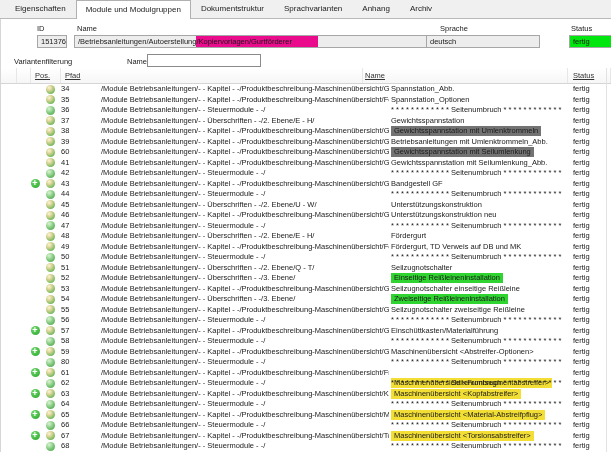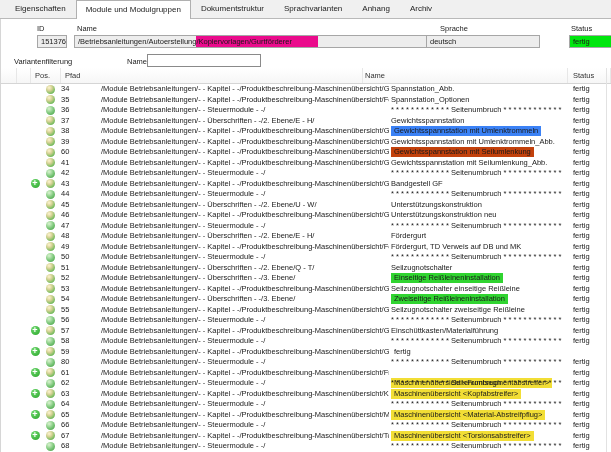--- a/index.html
+++ b/index.html
@@ -39,20 +39,21 @@
     position:absolute;top:35px;left:146px;width:114px;height:13px;box-sizing:border-box;
     background:#fff;border:1px solid #8a8a8a;font-size:7.5px;padding:0 2px;
     font-family:"Liberation Sans",sans-serif;
   }
   
   .table{position:absolute;top:49px;left:0;right:0;bottom:0;background:#fff;}
   .thead{
     display:flex;height:16px;line-height:15px;box-sizing:border-box;
     background:linear-gradient(#ffffff,#f6f6f6);border-bottom:1px solid #d5d5d5;
     color:#333;
+    text-decoration:underline;
   }
   .thead .c{border-right:1px solid #e7e7e7;}
   .c{box-sizing:border-box;white-space:nowrap;overflow:hidden;flex-shrink:0;}
   .c-add{width:16px;}
   .c-sphere{width:14px;}
   .c-pos{width:30px;padding-left:4px;}
   .c-pfad{width:302px;padding-left:4px;}
   .c-name{flex:1 1 auto;padding-left:2px;min-width:0;}
   .c-status{width:43px;padding-left:5px;}
   .tbody{position:absolute;top:16px;left:0;right:0;bottom:0;overflow:hidden;padding-left:26px;}
@@ -148,41 +149,41 @@
           <div class="c c-name">Gewichtsspannstation</div>
           <div class="c c-status">fertig</div>
         </div>
         <div class="trow">
           <div class="c c-add"></div>
           <div class="c c-sphere">
             <span class="sphere mixed"></span>
           </div>
           <div class="c c-pos">38</div>
           <div class="c c-pfad">/Module Betriebsanleitungen/- - Kapitel - -/Produktbeschreibung-Maschinenübersicht/Gewi...</div>
-          <div class="c c-name"><span class="hl-span" style="background: #3b82f6;">Gewichtsspannstation mit Umlenktrommeln</span></div>
+          <div class="c c-name"><span class="hl-span" style="background: #737373;">Gewichtsspannstation mit Umlenktrommeln</span></div>
           <div class="c c-status">fertig</div>
         </div>
         <div class="trow">
           <div class="c c-add"></div>
           <div class="c c-sphere">
             <span class="sphere mixed"></span>
           </div>
           <div class="c c-pos">39</div>
           <div class="c c-pfad">/Module Betriebsanleitungen/- - Kapitel - -/Produktbeschreibung-Maschinenübersicht/Gewi...</div>
-          <div class="c c-name">Gewichtsspannstation mit Umlenktrommeln_Abb.</div>
+          <div class="c c-name">Betriebsanleitungen mit Umlenktrommeln_Abb.</div>
           <div class="c c-status">fertig</div>
         </div>
         <div class="trow">
           <div class="c c-add"></div>
           <div class="c c-sphere">
             <span class="sphere mixed"></span>
           </div>
           <div class="c c-pos">60</div>
           <div class="c c-pfad">/Module Betriebsanleitungen/- - Kapitel - -/Produktbeschreibung-Maschinenübersicht/Gewi...</div>
-          <div class="c c-name"><span class="hl-span" style="background: #c2410c;">Gewichtsspannstation mit Seilumlenkung</span></div>
+          <div class="c c-name"><span class="hl-span" style="background: #737373;">Gewichtsspannstation mit Seilumlenkung</span></div>
           <div class="c c-status">fertig</div>
         </div>
         <div class="trow">
           <div class="c c-add"></div>
           <div class="c c-sphere">
             <span class="sphere mixed"></span>
           </div>
           <div class="c c-pos">41</div>
           <div class="c c-pfad">/Module Betriebsanleitungen/- - Kapitel - -/Produktbeschreibung-Maschinenübersicht/Gewi...</div>
           <div class="c c-name">Gewichtsspannstation mit Seilumlenkung_Abb.</div>
@@ -364,20 +365,21 @@
         </div>
         <div class="trow">
           <div class="c c-add">
             <span class="plus-icon">+</span>
           </div>
           <div class="c c-sphere">
             <span class="sphere mixed"></span>
           </div>
           <div class="c c-pos">59</div>
           <div class="c c-pfad">/Module Betriebsanleitungen/- - Kapitel - -/Produktbeschreibung-Maschinenübersicht/Gurtf...</div>
+          <div class="c c-name">Maschinenübersicht &lt;Abstreifer-Optionen&gt;</div>
           <div class="c c-status">fertig</div>
         </div>
         <div class="trow">
           <div class="c c-add"></div>
           <div class="c c-sphere">
             <span class="sphere green"></span>
           </div>
           <div class="c c-pos">80</div>
           <div class="c c-pfad">/Module Betriebsanleitungen/- - Steuermodule - -/</div>
           <div class="c c-name">* * * * * * * * * * * * Seitenumbruch * * * * * * * * * * * *</div>

